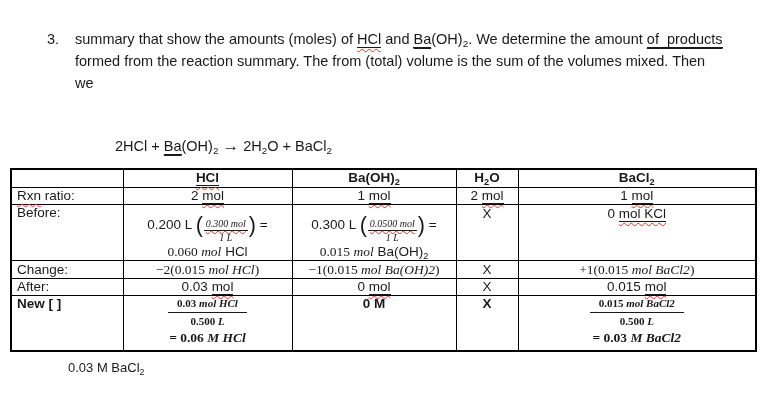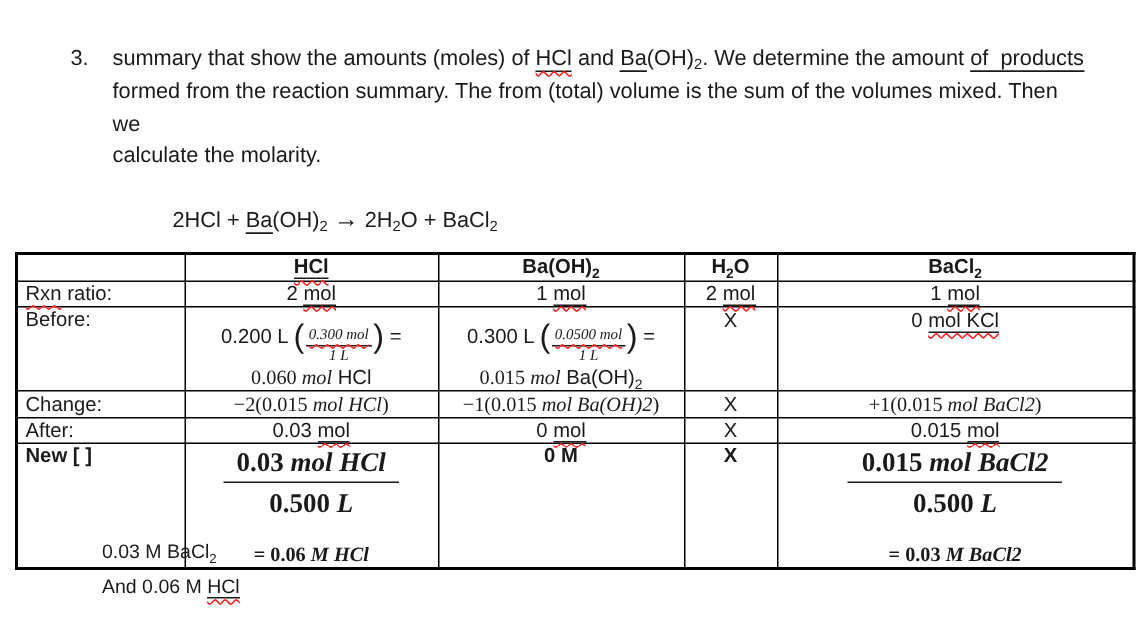--- a/index.html
+++ b/index.html
@@ -39,21 +39,21 @@
   }
   .rtable th { font-weight:bold; height:18px; }
   .rtable td.lbl, .rtable th.lbl { text-align:left; padding-left:5px; }
   tr.r-rxn td { height:17px; }
   tr.r-before td { height:49px; }
   tr.r-change td { height:18px; line-height:17px; }
   tr.r-after td { height:17px; }
   tr.r-new td { height:56px;font-weight:bold; }
   .tline { margin:0; }
   tr.r-before .tline:first-child { margin-top:1px; }
-  tr.r-new .tline + .tline { margin-top:15px; }
+  tr.r-new .tline + .tline { margin-top:1px; }
   .m  { font-family:"Liberation Serif", serif; }
   .mi { font-family:"Liberation Serif", serif; font-style:italic; }
   .u  { border-bottom:1.3px solid #1a1a1a; }
   .wr { text-decoration-line:underline; text-decoration-style:wavy;
         text-decoration-color:#ff2222; text-decoration-thickness:1px;
         text-underline-offset:3px; }
   .wg { text-decoration-line:underline; text-decoration-style:wavy;
         text-decoration-color:#2f9e44; text-decoration-thickness:1px;
         text-underline-offset:3px;text-decoration:underline; }
   .u.wr, .u.wg { text-underline-offset:4px; }
@@ -61,39 +61,38 @@
   .paren { font-size:160%; vertical-align:middle; line-height:0.6; font-weight:400; }
 
   
   .frac {
     display:inline-flex; flex-direction:column; align-items:center;
     vertical-align:middle; font-size:10px; line-height:1.15;
     margin:0 1px; text-align:center;
   }
   .frac .fnum { display:block; border-bottom:1px solid #1a1a1a; padding:12px 2px 1px; }
   .frac .fden { display:block; padding-top:1px; }
-  .frac.bigfrac { font-size:18px; line-height:1.25; }
+  .frac.bigfrac { font-size:11px; line-height:1.25; }
   .frac.bigfrac .fnum { padding:1px 9px 2px; }
   .frac.bigfrac .fden { padding-top:2px;text-align:right; }
 
   
   .footer { position:absolute; left:68px; top:356px; }
   .fline { font-size:13px; line-height:23px; }
 </style>
 </head>
 <body>
 
 <div class="page">
 
   <div class="para">
     <div class="para-num">3.</div>
     <div class="para-lines">
       <div class="pline"><span>summary that show the amounts (moles) of </span><span class="u wr">HCl</span><span> and </span><span class="u wg">Ba</span><span>(OH)</span><sub>2</sub><span>. We determine the amount </span><span class="u wg">of  products</span></div>
       <div class="pline"><span>formed from the reaction summary. The from (total) volume is the sum of the volumes mixed. Then we</span></div>
-      <div class="pline"><span>calculate the molarity.</span></div>
     </div>
   </div>
 
   <div class="equation"><span>2HCl + </span><span class="u wg">Ba</span><span>(OH)</span><sub>2</sub><span> </span><span class="arrow">→</span><span> 2H</span><sub>2</sub><span>O + BaCl</span><sub>2</sub></div>
 
   <table class="rtable">
     <colgroup>
       <col style="width:112px">
         <col style="width:169px">
         <col style="width:164px">
@@ -199,16 +198,15 @@
                 <span class="fden"><span class="m">0.500 </span><span class="mi">L</span></span>
               </span></div>
             <div class="tline"><span class="m">= 0.03 </span><span class="mi">M BaCl2</span></div>
           </td>
       </tr>
     </tbody>
   </table>
 
   <div class="footer">
     <div class="fline"><span>0.03 M BaCl</span><sub>2</sub></div>
-    <div class="fline"><span>And 0.06 M </span><span class="u wr">HCl</span></div>
   </div>
 
 </div>
 
 </body></html>

